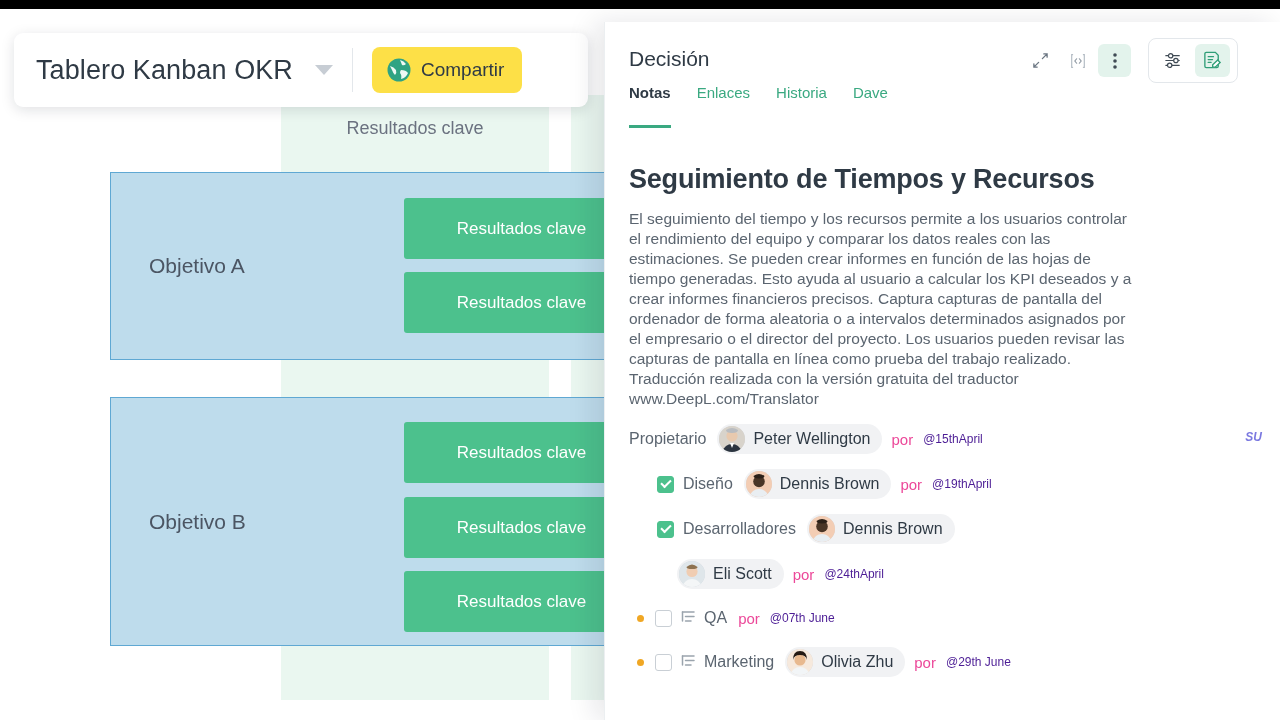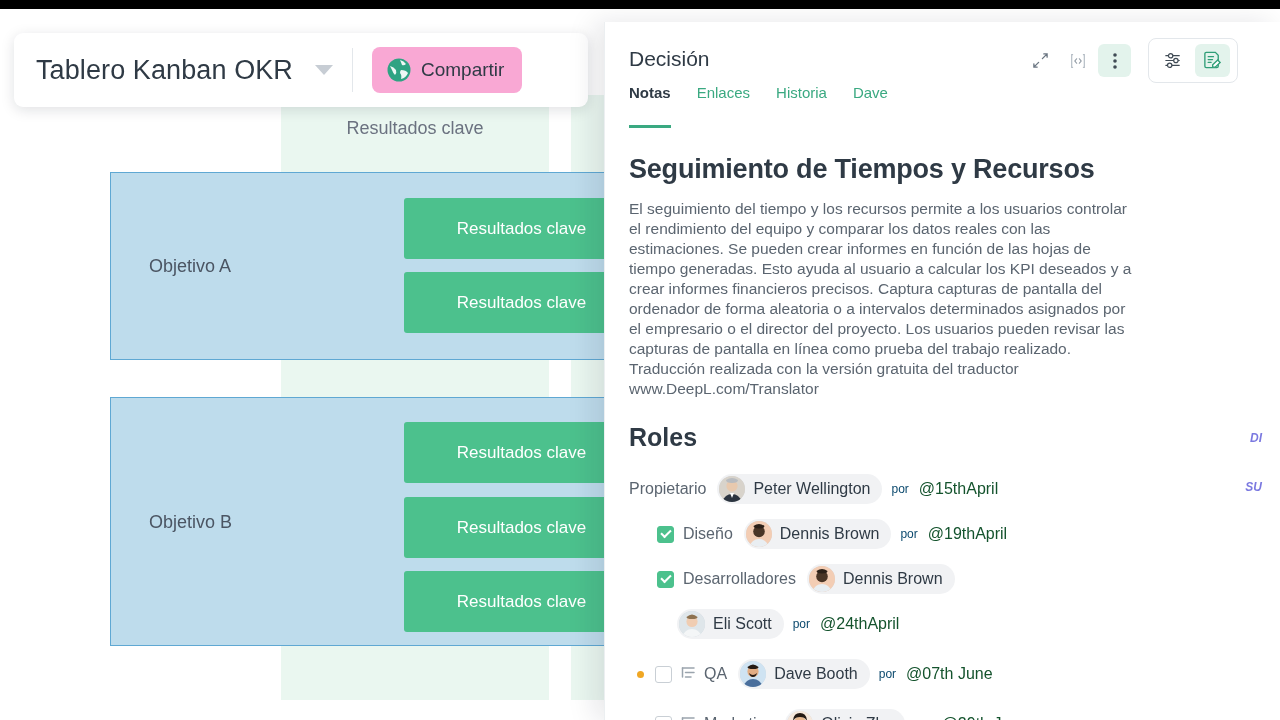--- a/index.html
+++ b/index.html
@@ -35,21 +35,21 @@
   }
 
   .objective {
     position:absolute; left:110px; width:700px;
     background:#bedcec; border:1px solid #5fa8d3;
   }
   .obj-a { top:163px; height:188px; }
   .obj-b { top:388px; height:249px; }
   .obj-label {
     position:absolute; left:38px; top:50%; transform:translateY(-50%);
-    font-size:18px; color:#4b5563;
+    font-size:21px; color:#4b5563;
   }
   .kr-card {
     position:absolute; left:293px; width:235px; height:61px;
     border-radius:3px; color:#fff; font-size:17px;
     display:flex; align-items:center; justify-content:center;
   }
   .kr-green { background:#4cc18d; }
 
   .title-card {
     position:absolute; left:14px; top:24px; width:574px; height:74px;
@@ -61,21 +61,21 @@
     font-size:27px; color:#2f3a45; letter-spacing:0.1px; white-space:nowrap;
   }
   .caret-down {
     margin-left:22px; width:0; height:0;
     border-left:9px solid transparent; border-right:9px solid transparent;
     border-top:10px solid #c7cdd4;
   }
   .vdivider { width:1px; height:44px; background:#e3e7eb; margin:0 19px; }
   .share-btn {
     display:flex; align-items:center; gap:9px;
-    background:#f9a8d4; border-radius:8px; padding:10px 18px 10px 14px;
+    background:#fde047; border-radius:8px; padding:10px 18px 10px 14px;
     border:none; cursor:pointer;
   }
   .share-label { font-size:19px; color:#2f3a45; }
   .globe { width:26px; height:26px; flex:0 0 auto; }
 
   
   .panel {
     position:absolute; right:0; top:22px; width:676px; height:698px;
     background:#ffffff; border-left:1px solid #eceff1;
     box-shadow:-10px 0 26px rgba(15,23,42,0.10);
@@ -102,21 +102,21 @@
 
   .tabs { display:flex; gap:26px; margin-top:-4px; }
   .tab {
     font-size:15px; color:#3aa981; padding-bottom:24px; cursor:pointer;
     border-bottom:3px solid transparent; background:none; border-left:none;
     border-right:none; border-top:none; font-family:"Liberation Sans", sans-serif;
   }
   .tab.active { color:#2f3a45; font-weight:bold; border-bottom-color:#3aa981; }
 
   .doc-title {
-    margin-top:26px; font-size:27px; color:#2f3a45; font-weight:bold;
+    margin-top:36px; font-size:27px; color:#2f3a45; font-weight:bold;
     letter-spacing:-0.2px;
   }
   .doc-body {
     margin-top:14px; font-size:15.5px; line-height:20px; color:#5b6570;
     max-width:512px;
   }
 
   .roles-head {
     position:relative; margin-top:24px; height:36px;
   }
@@ -155,22 +155,22 @@
   .chip {
     display:inline-flex; align-items:center; gap:8px;
     background:#f1f2f4; border-radius:16px; padding:2px 12px 2px 2px;
     margin-right:9px; color:#2f3a45; font-size:16px; white-space:nowrap;
   }
   .avatar {
     width:26px; height:26px; border-radius:50%; flex:0 0 auto;
     overflow:hidden; position:relative; background:#cfd6dd;
   }
   .av-face { position:absolute; inset:0; }
-  .por { color:#0c4a6e; margin-right:10px; font-size:12px; }
-  .mention { color:#14532d; font-size:16px; white-space:nowrap; }
+  .por { color:#ec4899; margin-right:10px; font-size:15px; }
+  .mention { color:#4c1d95; font-size:12px; white-space:nowrap; }
 </style>
 </head>
 <body>
 
 <div id="root">
 
   <div class="topbar-black"></div>
 
   <div class="board">
 
@@ -266,24 +266,20 @@
     <div class="tabs">
       <button class="tab active">Notas</button>
       <button class="tab">Enlaces</button>
       <button class="tab">Historia</button>
       <button class="tab">Dave</button>
     </div>
 
     <div class="doc-title">Seguimiento de Tiempos y Recursos</div>
     <div class="doc-body">El seguimiento del tiempo y los recursos permite a los usuarios controlar el rendimiento del equipo y comparar los datos reales con las estimaciones. Se pueden crear informes en función de las hojas de tiempo generadas. Esto ayuda al usuario a calcular los KPI deseados y a crear informes financieros precisos. Captura capturas de pantalla del ordenador de forma aleatoria o a intervalos determinados asignados por el empresario o el director del proyecto. Los usuarios pueden revisar las capturas de pantalla en línea como prueba del trabajo realizado. Traducción realizada con la versión gratuita del traductor www.DeepL.com/Translator</div>
 
-    <div class="roles-head">
-      <span class="roles-title">Roles</span>
-      <span class="flag di">DI</span>
-    </div>
 
     <div class="role-row">
       <span class="role-label">Propietario</span>
       <span class="chip">
         <span class="avatar">
           <svg class="av-face" viewBox="0 0 26 26">
             <rect width="26" height="26" fill="#d8d3cb"></rect>
             <circle cx="13" cy="10" r="5.6" fill="#e8c9ae"></circle>
             <path d="M3 26 q3 -8 10 -8 q7 0 10 8 z" fill="#2b3440"></path>
             <path d="M11 17 l2 5 l2 -5 z" fill="#ffffff"></path>
@@ -352,32 +348,20 @@
       <span class="cbox"></span>
       <span class="listicon">
         <svg width="15" height="13" viewBox="0 0 15 13" fill="none" stroke="#9aa4ad" stroke-width="1.5" stroke-linecap="round">
           <path d="M1.5 2 H13"></path>
             <path d="M4.5 6.5 H13"></path>
             <path d="M4.5 11 H10"></path>
           <path d="M1.5 2 V11"></path>
         </svg>
       </span>
       <span class="role-label">QA</span>
-      <span class="chip">
-        <span class="avatar">
-          <svg class="av-face" viewBox="0 0 26 26">
-            <rect width="26" height="26" fill="#cfe3f2"></rect>
-            <circle cx="13" cy="10.5" r="5.6" fill="#e2ad84"></circle>
-            <path d="M3 26 q3 -8 10 -8 q7 0 10 8 z" fill="#4a6f9c"></path>
-            <path d="M7.5 6 q5.5 -5 11 0 q0 2 -5.5 2 q-5.5 0 -5.5 -2z" fill="#241a14"></path>
-            <path d="M9 12 q4 4 8 0 q-1 4 -4 4 q-3 0 -4 -4z" fill="#241a14"></path>
-          </svg>
-        </span>
-        <span>Dave Booth</span>
-      </span>
       <span class="por">por</span>
       <span class="mention">@07th June</span>
     </div>
 
     <div class="role-row bulleted">
       <span class="bullet-dot"></span>
       <span class="cbox"></span>
       <span class="listicon">
         <svg width="15" height="13" viewBox="0 0 15 13" fill="none" stroke="#9aa4ad" stroke-width="1.5" stroke-linecap="round">
           <path d="M1.5 2 H13"></path>

